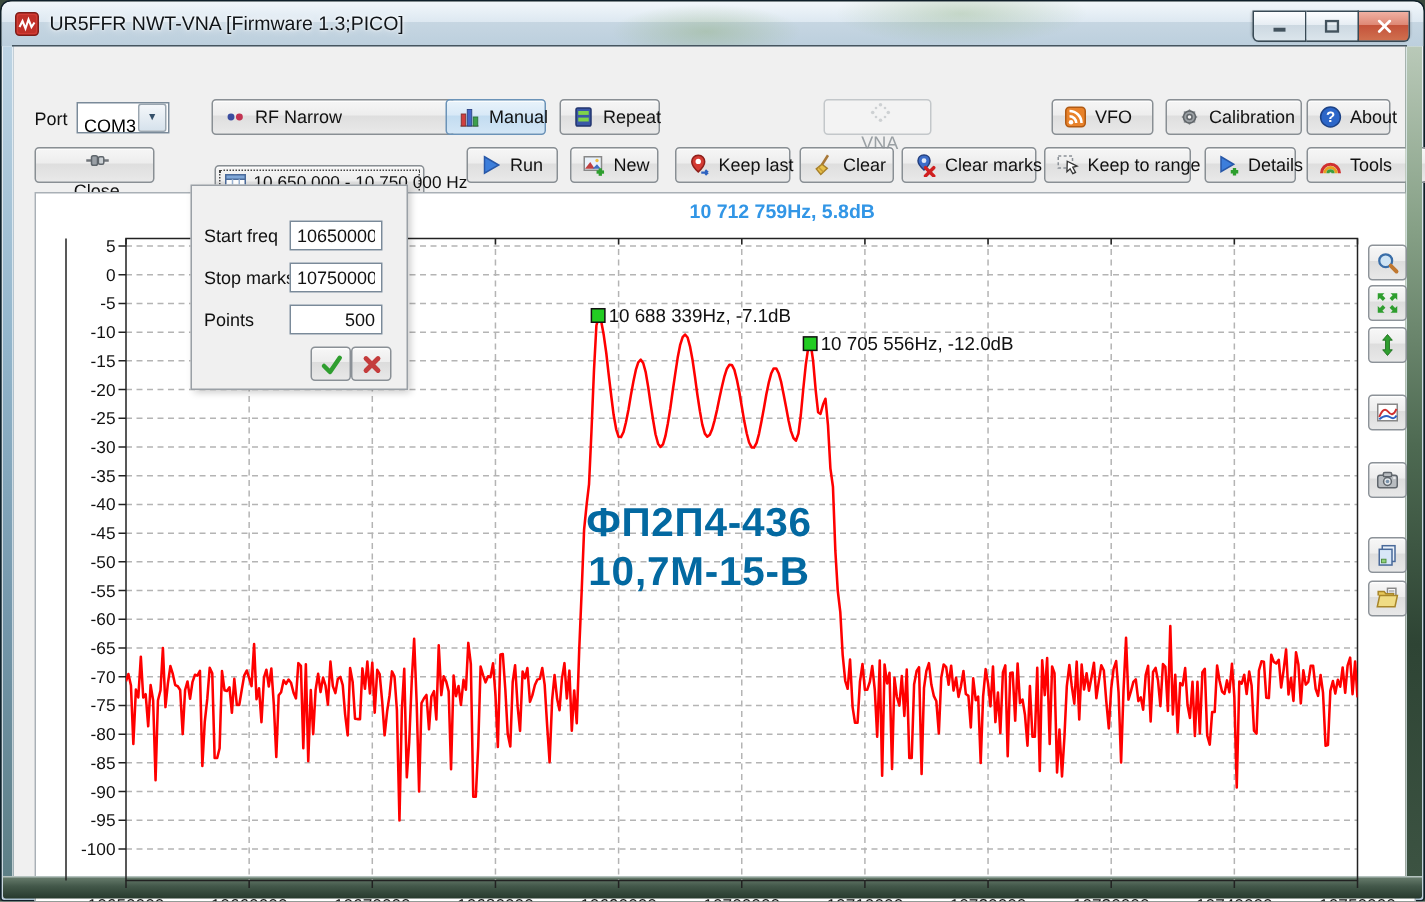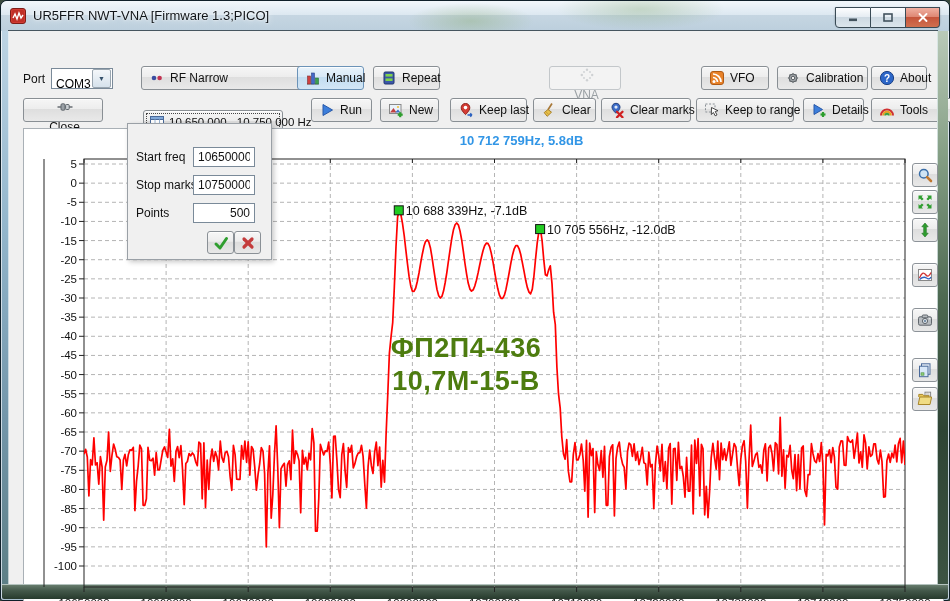--- a/index.html
+++ b/index.html
@@ -394,21 +394,21 @@
           <line x1="896" y1="556" x2="896" y2="561" stroke="#222"></line>
           <line x1="896" y1="128" x2="896" y2="132" stroke="#222"></line>
           <text x="896" y="576" text-anchor="middle" font-size="11.5" font-family="Liberation Sans,sans-serif" fill="#111">10750000</text>
           <path d="M75.0 423.2L76.6 418.3L78.3 426.0L79.9 465.0L81.6 428.7L83.2 434.0L84.9 406.8L86.5 434.0L88.1 431.8L89.8 453.2L91.4 425.7L93.1 436.0L94.7 489.1L96.3 436.0L98.0 429.2L99.6 401.0L101.3 440.4L102.9 424.9L104.6 413.0L106.2 418.3L107.8 425.7L109.5 426.5L111.1 429.0L112.8 458.4L114.4 429.0L116.0 423.3L117.7 434.8L119.3 423.8L121.0 418.8L122.6 419.4L124.3 416.3L125.9 479.6L127.5 450.4L129.2 434.8L130.8 414.2L132.5 417.9L134.1 474.3L135.8 474.3L137.4 467.8L139.0 416.4L140.7 429.2L142.3 429.7L144.0 427.2L145.6 444.2L147.2 421.5L148.9 439.0L150.5 439.0L152.2 428.7L153.8 419.4L155.5 416.0L157.1 421.0L158.7 426.4L160.4 398.4L162.0 435.1L163.7 427.9L165.3 450.5L167.0 420.6L168.6 415.5L170.2 426.7L171.9 414.7L173.5 437.9L175.2 473.7L176.8 432.5L178.4 430.5L180.1 422.5L181.7 424.9L183.4 422.0L185.0 424.1L186.7 430.8L188.3 434.6L189.9 411.1L191.6 412.9L193.2 467.8L194.9 411.9L196.5 476.4L198.2 429.0L199.8 458.4L201.4 429.0L203.1 418.2L204.7 430.4L206.4 420.7L208.0 426.0L209.6 438.8L211.3 410.0L212.9 426.4L214.6 431.1L216.2 421.7L217.9 420.3L219.5 425.7L221.1 445.4L222.8 459.3L224.4 414.4L226.1 423.6L227.7 448.1L229.3 448.4L231.0 448.4L232.6 414.6L234.3 428.2L235.9 410.0L237.6 431.3L239.2 410.8L240.8 444.1L242.5 415.5L244.1 418.4L245.8 436.7L247.4 459.2L249.1 443.2L250.7 432.5L252.3 416.6L254.0 420.1L255.6 442.2L257.3 515.9L258.9 442.2L260.5 414.8L262.2 487.2L263.8 463.7L265.5 422.8L267.1 394.9L268.8 437.8L270.4 496.7L272.0 437.8L273.7 434.5L275.3 432.3L277.0 455.2L278.6 433.3L280.3 429.8L281.9 448.6L283.5 399.2L285.2 432.4L286.8 419.9L288.5 423.4L290.1 429.9L291.7 481.8L293.4 419.4L295.0 433.1L296.7 426.4L298.3 439.0L300.0 422.2L301.6 428.8L303.2 397.6L304.9 411.8L306.5 500.2L308.2 500.2L309.8 466.7L311.4 413.4L313.1 419.2L314.7 423.9L316.4 419.8L318.0 420.5L319.7 411.2L321.3 432.1L322.9 467.0L324.6 405.3L326.2 405.0L327.9 429.0L329.5 458.4L331.2 466.6L332.8 423.7L334.4 412.5L336.1 440.1L337.7 456.3L339.4 416.7L341.0 421.2L342.6 414.4L344.3 436.9L345.9 432.6L347.6 425.7L349.2 422.1L350.9 421.6L352.5 414.3L354.1 425.4L355.8 453.3L357.4 477.1L359.1 435.4L360.7 419.0L362.4 434.9L364.0 442.5L365.6 421.6L367.3 411.1L368.9 434.6L370.6 416.1L372.2 456.1L373.8 429.3L375.5 451.1L377.1 403.3L378.8 362.7L380.4 322.1L382.1 305.3L383.7 291.7L385.3 256.8L387.0 215.7L388.6 186.0L390.3 179.6L391.9 183.7L393.5 192.4L395.2 204.5L396.8 218.7L398.5 233.0L400.1 245.7L401.8 255.2L403.4 260.2L405.0 260.4L406.7 257.0L408.3 250.5L410.0 242.0L411.6 232.4L413.3 223.2L414.9 215.6L416.5 210.6L418.2 208.8L419.8 211.0L421.5 217.3L423.1 226.8L424.7 237.9L426.4 249.0L428.0 258.5L429.7 264.8L431.3 267.0L433.0 265.2L434.6 259.8L436.2 251.5L437.9 241.1L439.5 229.5L441.2 217.9L442.8 207.4L444.4 199.1L446.1 193.8L447.7 192.0L449.4 194.0L451.0 199.9L452.7 209.0L454.3 220.1L455.9 232.0L457.6 243.1L459.2 252.1L460.9 258.1L462.5 260.1L464.2 258.8L465.8 255.0L467.4 249.2L469.1 241.9L470.7 234.0L472.4 226.3L474.0 219.7L475.6 214.8L477.3 212.2L478.9 212.3L480.6 215.6L482.2 221.9L483.9 230.3L485.5 239.8L487.1 249.4L488.8 257.8L490.4 264.0L492.1 267.3L493.7 267.4L495.4 264.2L497.0 258.2L498.6 250.1L500.3 241.0L501.9 231.8L503.6 223.7L505.2 217.8L506.8 214.6L508.5 214.6L510.1 217.8L511.8 223.8L513.4 231.8L515.1 240.7L516.7 249.3L518.3 256.4L520.0 261.1L521.6 262.8L523.3 258.1L524.9 245.5L526.5 228.5L528.2 212.1L529.8 200.9L531.5 198.5L533.1 209.7L534.8 229.2L536.4 243.8L538.0 244.9L539.7 238.7L541.3 234.8L543.0 252.6L544.6 281.2L546.3 293.5L547.9 336.3L549.5 362.7L551.2 377.1L552.8 405.8L554.5 423.0L556.1 428.2L557.7 408.7L559.4 440.4L561.0 450.8L562.7 450.8L564.3 423.5L566.0 411.7L567.6 428.9L569.2 428.8L570.9 423.5L572.5 413.0L574.2 429.0L575.8 460.1L577.5 409.4L579.1 486.2L580.7 412.0L582.4 424.6L584.0 417.5L585.7 481.6L587.3 420.8L588.9 433.5L590.6 439.4L592.2 419.7L593.9 446.3L595.5 415.4L597.2 474.3L598.8 474.3L600.4 425.3L602.1 416.3L603.7 413.8L605.4 485.0L607.0 427.7L608.6 416.2L610.3 411.1L611.9 425.4L613.6 433.1L615.2 436.3L616.9 458.0L618.5 420.9L620.1 412.0L621.8 413.8L623.4 425.5L625.1 412.8L626.7 429.4L628.4 420.9L630.0 433.6L631.6 426.7L633.3 416.3L634.9 431.7L636.6 432.9L638.2 454.0L639.8 421.2L641.5 435.8L643.1 433.4L644.8 477.6L646.4 433.4L648.1 415.1L649.7 424.6L651.3 439.9L653.0 413.3L654.6 450.4L656.3 430.7L657.9 457.7L659.6 417.3L661.2 412.6L662.8 473.2L664.5 417.7L666.1 417.3L667.8 449.4L669.4 411.3L671.0 437.7L672.7 435.4L674.3 445.5L676.0 466.1L677.6 426.4L679.3 460.2L680.9 460.2L682.5 414.2L684.2 483.0L685.8 409.2L687.5 432.4L689.1 407.7L690.8 465.0L692.4 413.3L694.0 417.8L695.7 484.0L697.3 455.4L699.0 486.6L700.6 460.5L702.2 426.6L703.9 412.3L705.5 426.3L707.2 438.1L708.8 410.1L710.5 448.7L712.1 412.0L713.7 428.7L715.4 417.8L717.0 429.5L718.7 420.4L720.3 410.8L721.9 434.5L723.6 422.8L725.2 412.5L726.9 416.0L728.5 436.2L730.2 454.6L731.8 428.1L733.4 414.9L735.1 409.7L736.7 430.5L738.4 477.3L740.0 429.6L741.7 394.2L743.3 435.4L744.9 430.1L746.6 423.6L748.2 421.9L749.9 436.4L751.5 433.9L753.1 442.1L754.8 419.1L756.4 412.8L758.1 450.0L759.7 417.0L761.4 414.3L763.0 422.7L764.6 439.8L766.3 411.7L767.9 413.6L769.6 442.9L771.2 386.3L772.9 445.3L774.5 418.8L776.1 457.3L777.8 424.4L779.4 425.9L781.1 414.4L782.7 439.0L784.3 447.6L786.0 423.5L787.6 459.6L789.3 423.5L790.9 457.9L792.6 417.1L794.2 414.9L795.8 459.2L797.5 465.4L799.1 443.7L800.8 443.7L802.4 412.7L804.0 422.7L805.7 430.0L807.3 431.6L809.0 422.6L810.6 430.5L812.3 411.5L813.9 433.8L815.5 494.0L817.2 423.3L818.8 424.8L820.5 418.8L822.1 431.7L823.8 416.7L825.4 426.0L827.0 456.1L828.7 458.1L830.3 416.0L832.0 409.9L833.6 410.2L835.2 434.1L836.9 434.4L838.5 405.5L840.2 410.3L841.8 411.3L843.5 408.9L845.1 427.3L846.7 416.1L848.4 402.0L850.0 432.0L851.7 420.8L853.3 436.3L855.0 403.9L856.6 412.0L858.2 437.9L859.9 415.9L861.5 425.4L863.2 423.6L864.8 412.9L866.4 412.8L868.1 428.2L869.7 432.9L871.4 419.0L873.0 430.7L874.7 466.1L876.3 465.7L877.9 429.6L879.6 423.0L881.2 431.4L882.9 422.2L884.5 426.8L886.1 414.0L887.8 430.9L889.4 412.8L891.1 407.4L892.7 431.8L894.4 410.0L896.0 434.0" fill="none" stroke="#ff0000" stroke-width="1.7" stroke-linejoin="round" clip-path="url(#plotclip)"></path>
           <rect x="385.26319" y="174.8257142857143" width="9" height="9" fill="#22cc22" stroke="#111"></rect>
           <text x="396.76319" y="183.8257142857143" font-size="12.5" font-family="Liberation Sans,sans-serif" fill="#111">10 688 339Hz, -7.1dB</text>
           <rect x="526.6147599999999" y="193.5857142857143" width="9" height="9" fill="#22cc22" stroke="#111"></rect>
           <text x="538.1147599999999" y="202.5857142857143" font-size="12.5" font-family="Liberation Sans,sans-serif" fill="#111">10 705 556Hz, -12.0dB</text>
         </svg>
 
-      <div class="annotation" id="annot" style="color: #4d7c0f;">
+      <div class="annotation" id="annot" style="color: #0369a1;">
         <div>ФП2П4-436</div>
         <div>10,7М-15-В</div>
       </div>
 
       <div id="side-host">
           <div class="side-tool" style="top: 132px;">
             <svg width="16" height="16" viewBox="0 0 16 16">
               <circle cx="6.8" cy="6.8" r="4.3" fill="#cfe4f4" stroke="#3a6ea8" stroke-width="1.5"></circle>
               <line x1="10.1" y1="10.1" x2="14" y2="14" stroke="#c07830" stroke-width="2.6" stroke-linecap="round"></line>
             </svg>

